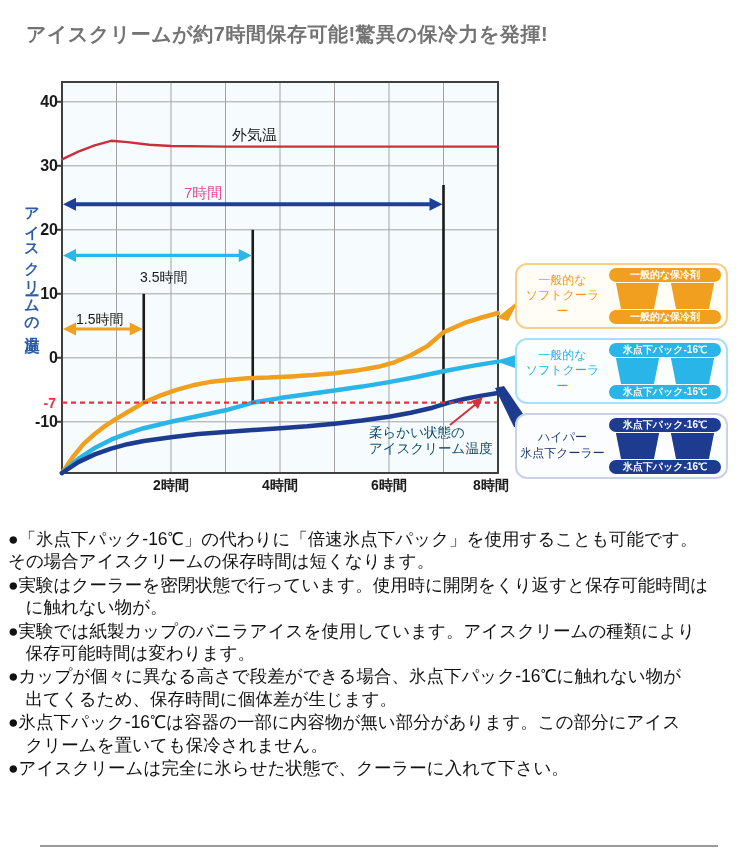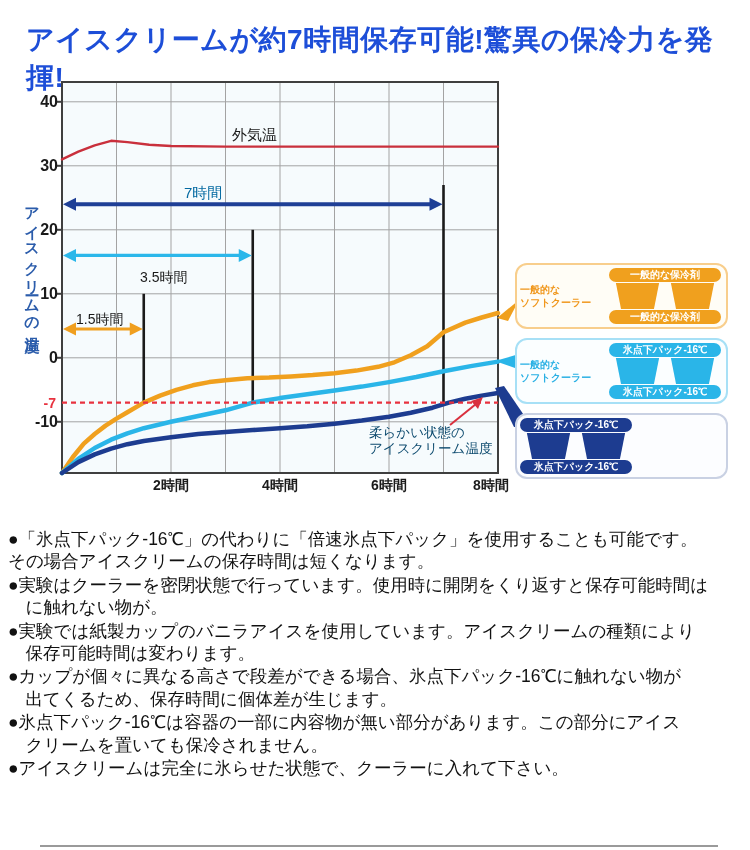--- a/index.html
+++ b/index.html
@@ -1,37 +1,37 @@
 <!DOCTYPE html>
 <html><head>
 <meta charset="utf-8">
 <style>
   * { box-sizing: border-box; margin: 0; padding: 0; }
   html,body { background:#fff; }
   body { width:750px; height:850px; font-family:"Liberation Sans",sans-serif; position:relative; overflow:hidden; }
   .page { position:absolute; inset:0; background:#fff; }
 
-  .title { position:absolute; left:26px; top:21px; font-size:28px; font-weight:bold; color:#1d4ed8; letter-spacing:0.5px; }
+  .title { position:absolute; left:26px; top:21px; font-size:20px; font-weight:bold; color:#737373; letter-spacing:0.5px; }
 
   .chart-area { position:absolute; left:0; top:0; width:750px; height:520px; }
   #plot { position:absolute; left:0; top:75px; }
   #plot text { font-family:"Liberation Sans",sans-serif; font-weight:bold; }
 
   .y-axis-title { position:absolute; left:22px; top:197px; writing-mode:vertical-rl; font-size:15px; font-weight:bold; color:#2b5cab; letter-spacing:1px; }
 
   .chart-label { position:absolute; font-weight:normal; white-space:pre-line; }
   .lbl-outside { left:232px; top:126px; font-size:15px; color:#1a1a1a; }
   .lbl-7h      { left:184px; top:184px; font-size:15px; color:#e8323f; }
   .lbl-35h     { left:140px; top:237px; font-size:14px; color:#1a1a1a;margin-top:32px; }
   .lbl-15h     { left:76px;  top:311px; font-size:14px; color:#1a1a1a; }
   .lbl-soft    { left:369px; top:425px; font-size:13.5px; color:#0c4a6e; line-height:1.16; }
 
   .legend-box { position:absolute; left:515px; width:213px; height:66px; border:2px solid #ccc; border-radius:12px; background:#fff; display:flex; align-items:center; padding:3px 5px 3px 3px; gap:4px; }
   .legend-box.b1 { top:263px; } .legend-box.b2 { top:338px; } .legend-box.b3 { top:413px; }
-  .legend-name { flex:1; font-size:10px; font-weight:bold; line-height:1.3; white-space:pre-line; }
+  .legend-name { flex:1; text-align:center; font-size:12px; font-weight:normal; line-height:1.3; white-space:pre-line; }
   .legend-icon { width:112px; }
   .pill { height:14px; border-radius:7px; color:#fff; font-size:10px; font-weight:bold; text-align:center; line-height:14px; overflow:hidden; }
   .cups { display:flex; justify-content:space-between; padding:0 5px; margin:1px 0; }
   .cup { width:47px; height:26px; clip-path:polygon(4% 0,96% 0,85% 100%,15% 100%); }
 
   .notes { position:absolute; left:8px; top:528px; width:736px; }
   .notes p { font-size:17.5px; line-height:22.4px; color:#111; white-space:pre-line; margin:0 0 1px 0; }
 
   .bottom-divider { position:absolute; left:40px; top:845px; width:678px; height:2px; background:#9a9a9a; }
 </style>
@@ -96,21 +96,21 @@
         <text x="58" y="288.3" text-anchor="end" font-size="16" fill="#1a1a1a">0</text>
         <text x="56" y="333.1" text-anchor="end" font-size="14" fill="#e8323f">-7</text>
         <text x="58" y="352.3" text-anchor="end" font-size="16" fill="#1a1a1a">-10</text>
         <text x="171" y="415" text-anchor="middle" font-size="14" fill="#1a1a1a">2時間</text>
         <text x="280" y="415" text-anchor="middle" font-size="14" fill="#1a1a1a">4時間</text>
         <text x="389" y="415" text-anchor="middle" font-size="14" fill="#1a1a1a">6時間</text>
         <text x="491" y="415" text-anchor="middle" font-size="14" fill="#1a1a1a">8時間</text>
       </svg>
 
     <div class="chart-label lbl-outside">外気温</div>
-    <div class="chart-label lbl-7h" style="color: #0369a1;">7時間</div>
+    <div class="chart-label lbl-7h" style="color: #ec4899;">7時間</div>
     <div class="chart-label lbl-35h" style="color: rgb(26, 26, 26);">3.5時間</div>
     <div class="chart-label lbl-15h" style="color: rgb(26, 26, 26);">1.5時間</div>
     <div class="chart-label lbl-soft">柔らかい状態の
 アイスクリーム温度</div>
 
     <div class="legend-box b1" style="border-color: rgb(248, 206, 140); background: rgb(255, 253, 246);">
       <div class="legend-name" style="color: rgb(240, 151, 28);">一般的な
 ソフトクーラー</div>
       <div class="legend-icon">
         <div class="pill" style="background: rgb(240, 160, 30);">一般的な保冷剤</div>
@@ -129,20 +129,22 @@
         <div class="pill" style="background: rgb(42, 181, 232);">氷点下パック-16℃</div>
         <div class="cups">
           <div class="cup" style="background: rgb(42, 181, 232);"></div>
           <div class="cup" style="background: rgb(42, 181, 232);"></div>
         </div>
         <div class="pill" style="background: rgb(42, 181, 232);">氷点下パック-16℃</div>
       </div>
     </div>
 
     <div class="legend-box b3" style="border-color: rgb(201, 209, 227); background: rgb(252, 253, 255);">
+      <div class="legend-name" style="color: rgb(26, 53, 104);">ハイパー
+氷点下クーラー</div>
       <div class="legend-icon">
         <div class="pill" style="background: rgb(29, 60, 144);">氷点下パック-16℃</div>
         <div class="cups">
           <div class="cup" style="background: rgb(29, 60, 144);"></div>
           <div class="cup" style="background: rgb(29, 60, 144);"></div>
         </div>
         <div class="pill" style="background: rgb(29, 60, 144);">氷点下パック-16℃</div>
       </div>
     </div>
   </div>

